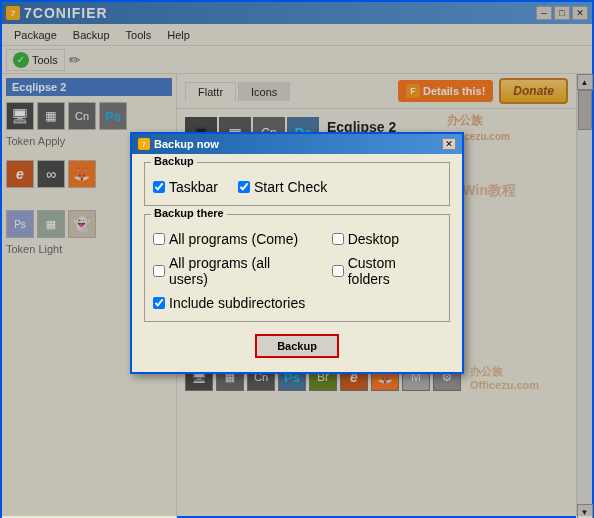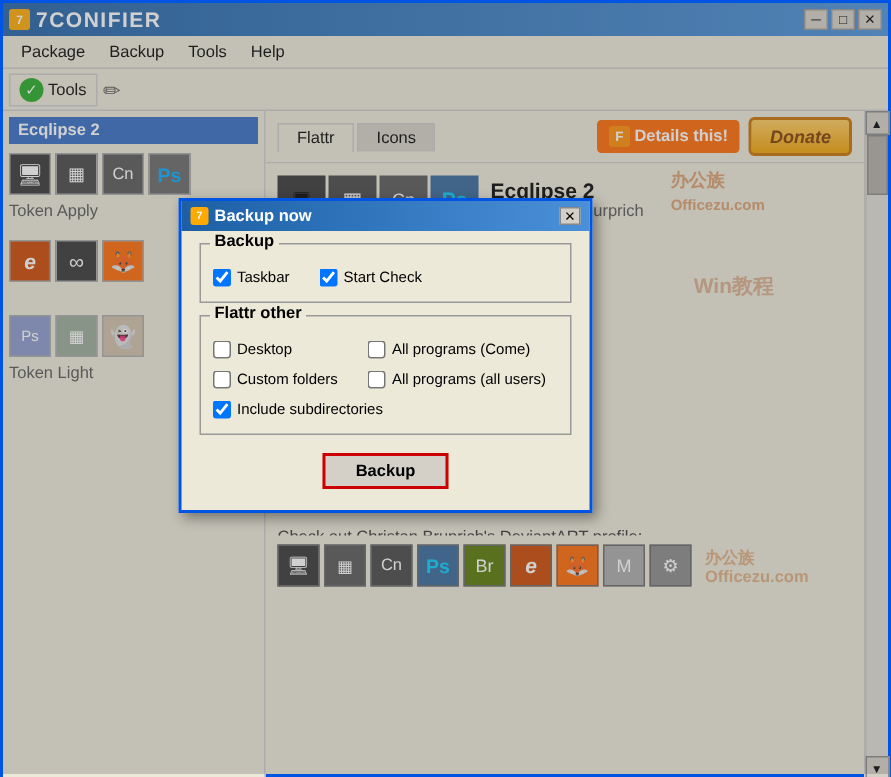--- a/index.html
+++ b/index.html
@@ -304,22 +304,22 @@
       width: 100%;
       height: 100%;
       background: rgba(100, 100, 100, 0.3);
       z-index: 10;
     }
 
     
     .backup-dialog {
       position: absolute;
       top: 130px;
-      left: 117px;
-      width: 276px;
+      left: 128px;
+      width: 334px;
       background: #ece9d8;
       border: 2px solid #0054e3;
       z-index: 20;
       box-shadow: 3px 3px 8px rgba(0,0,0,0.4);
     }
     .dialog-title-bar {
       background: linear-gradient(to right, #1c5fa5, #4a90d9);
       height: 20px;
       display: flex;
       align-items: center;
@@ -379,21 +379,21 @@
       display: flex;
       align-items: center;
       gap: 4px;
       padding: 2px 0;
     }
     .checkbox-row input[type="checkbox"] {
       width: 12px;
       height: 12px;
     }
     .checkbox-label {
-      font-size: 10px;
+      font-size: 14px;
     }
     .checkbox-group {
       display: flex;
       gap: 20px;
       margin-top: 6px;
     }
     .checkbox-col {
       display: flex;
       flex-direction: column;
       gap: 4px;
@@ -594,42 +594,42 @@
           <div class="checkbox-col">
             <div class="checkbox-row">
               <input type="checkbox" checked="" style="">
               <span class="checkbox-label">Start Check</span>
             </div>
           </div>
         </div>
       </div>
 
       <div class="fieldset-like">
-        <span class="fieldset-legend">Flattr other</span>
+        <span class="fieldset-legend">Backup there</span>
         <div class="checkbox-group" style="margin-top:10px;">
+          <div class="checkbox-col">
+            <div class="checkbox-row">
+              <input type="checkbox" style="">
+              <span class="checkbox-label">All programs (Come)</span>
+            </div>
+            <div class="checkbox-row">
+              <input type="checkbox" style="">
+              <span class="checkbox-label">All programs (all users)</span>
+            </div>
+          </div>
           <div class="checkbox-col">
             <div class="checkbox-row">
               <input type="checkbox" style="">
               <span class="checkbox-label">Desktop</span>
             </div>
             <div class="checkbox-row">
               <input type="checkbox" style="">
               <span class="checkbox-label">Custom folders</span>
             </div>
           </div>
-          <div class="checkbox-col">
-            <div class="checkbox-row">
-              <input type="checkbox" style="">
-              <span class="checkbox-label">All programs (Come)</span>
-            </div>
-            <div class="checkbox-row">
-              <input type="checkbox" style="">
-              <span class="checkbox-label">All programs (all users)</span>
-            </div>
-          </div>
         </div>
         <div class="checkbox-row" style="margin-top:4px;">
           <input type="checkbox" checked="" style="">
           <span class="checkbox-label">Include subdirectories</span>
         </div>
       </div>
 
       <div class="dialog-buttons">
         <button class="dialog-btn primary">Backup</button>
       </div>

